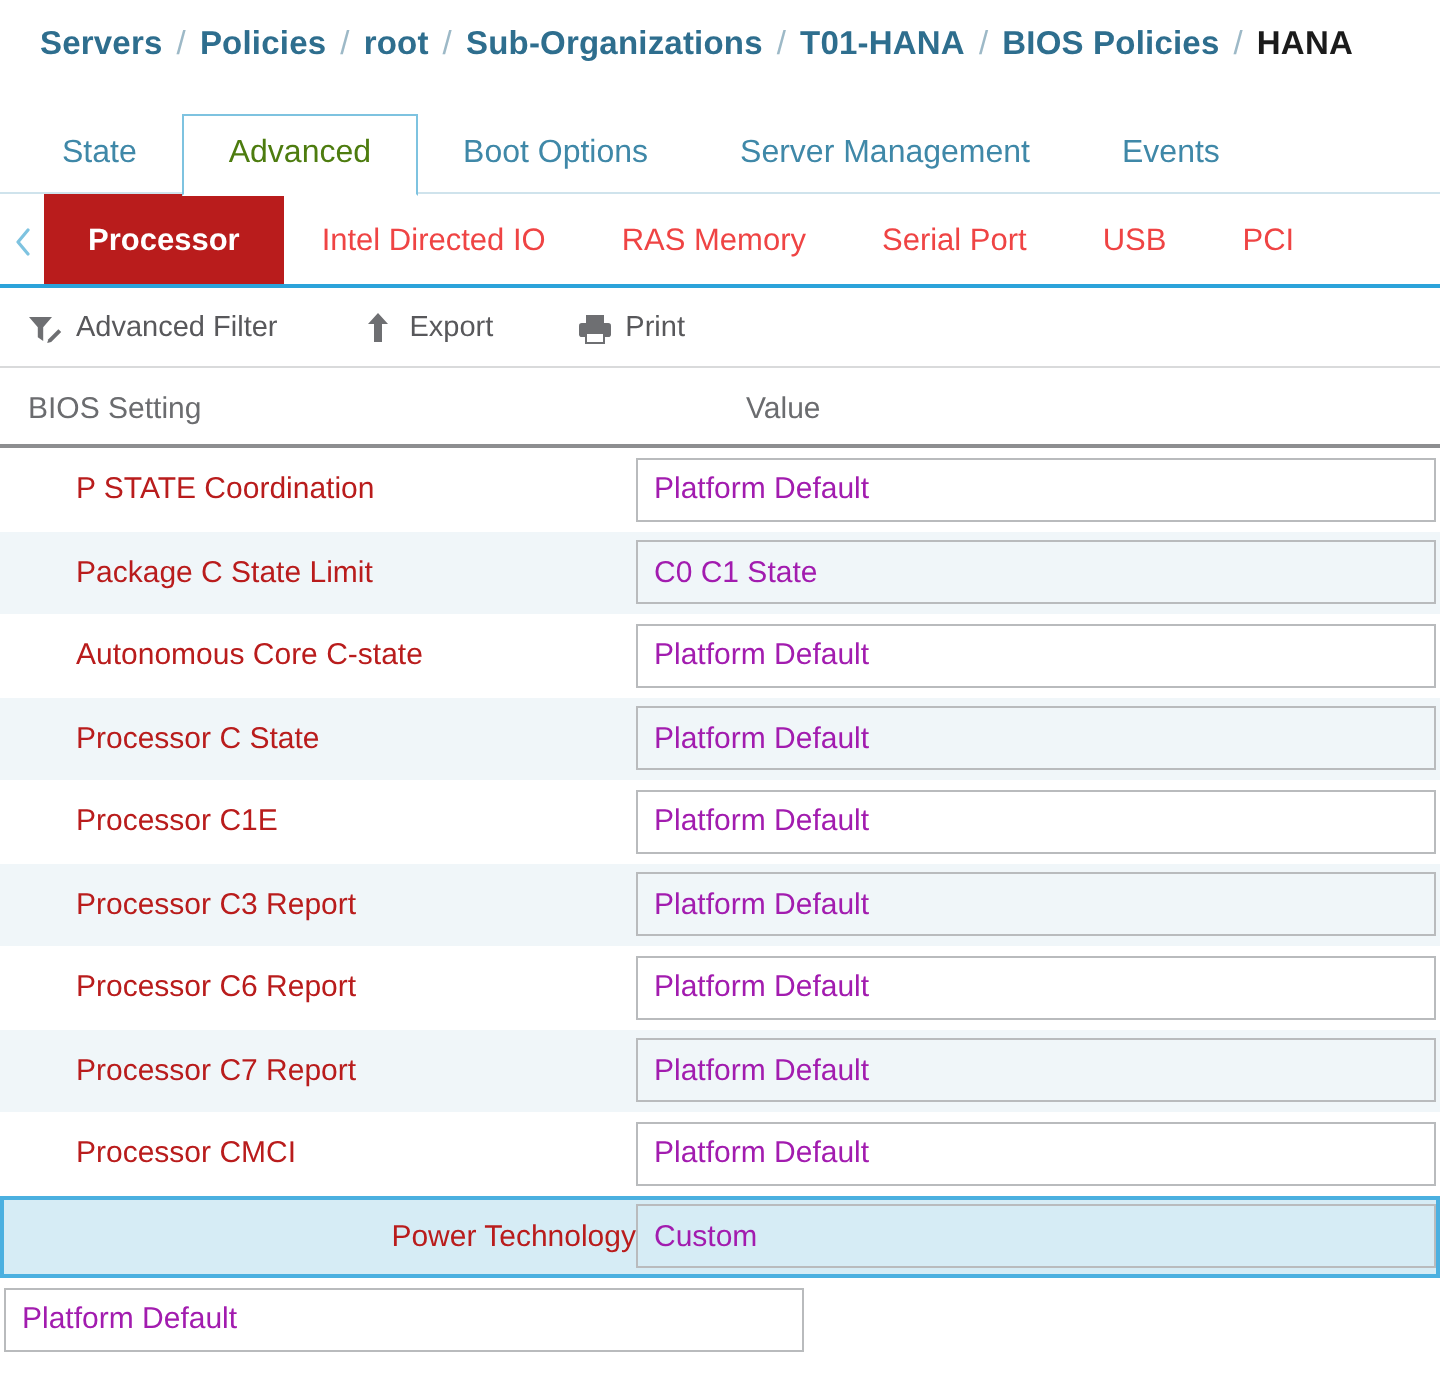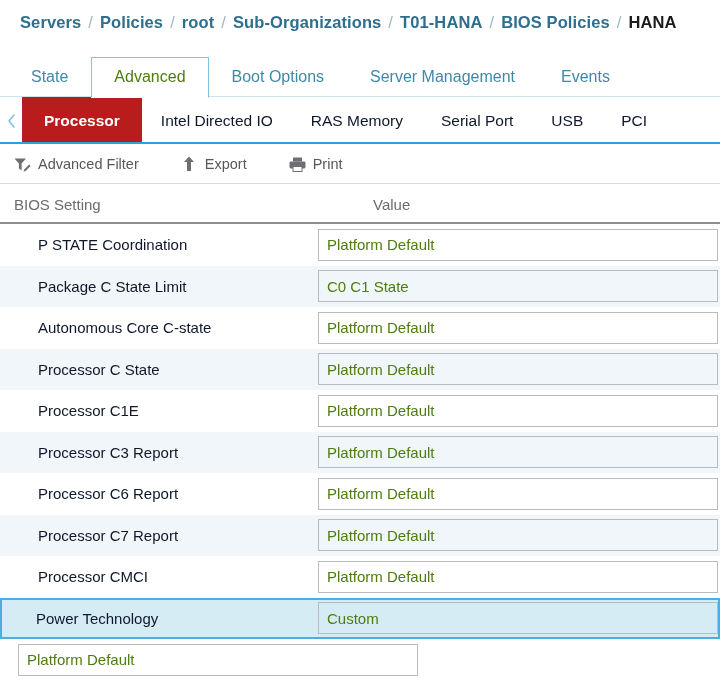--- a/index.html
+++ b/index.html
@@ -93,21 +93,21 @@
     width: 22px;
     display: flex;
     align-items: center;
     justify-content: center;
     color: #7ec3e0;
   }
   .sub-tab {
     display: flex;
     align-items: center;
     font-size: 15.5px;
-    color: #0f172a;
+    color: #ef4444;
     padding: 0 19px;
     white-space: nowrap;
   }
   .sub-tab.active {
     background: #b91c1c;
     color: #ffffff;
     font-weight: bold;
     padding: 0 22px;
   }
 
@@ -180,50 +180,51 @@
     box-sizing: border-box;
     border: 2px solid transparent;
     background: #ffffff;
   }
   .row.alt {
     background: #f0f6f9;
   }
   .row.selected {
     background: #d6ecf5;
     border-color: #4bb0e0;
+    text-align: right;
   }
   .row .cell-setting {
     width: 373px;
     box-sizing: border-box;
     padding-left: 36px;
     font-size: 15px;
-    color: #0f172a;
+    color: #b91c1c;
     white-space: nowrap;
     overflow: hidden;
   }
   .row.selected .cell-setting {
     padding-left: 34px;
   }
   .row .cell-value {
     flex: 1;
     display: flex;
     align-items: center;
   }
   .value-box {
     box-sizing: border-box;
     height: 32px;
     width: 400px;
-    margin-left: 16px;
+    margin-left: 0;
     border: 1px solid #b9bbbd;
     background: transparent;
     display: flex;
     align-items: center;
     padding-left: 8px;
     font-size: 15px;
-    color: #4d7c0f;
+    color: #a21caf;
     white-space: nowrap;
     overflow: hidden;
   }
 </style>
 </head>
 <body>
 
 <div class="breadcrumb">
     <span class="crumb">Servers</span>
     <span class="crumb-sep">/</span>

